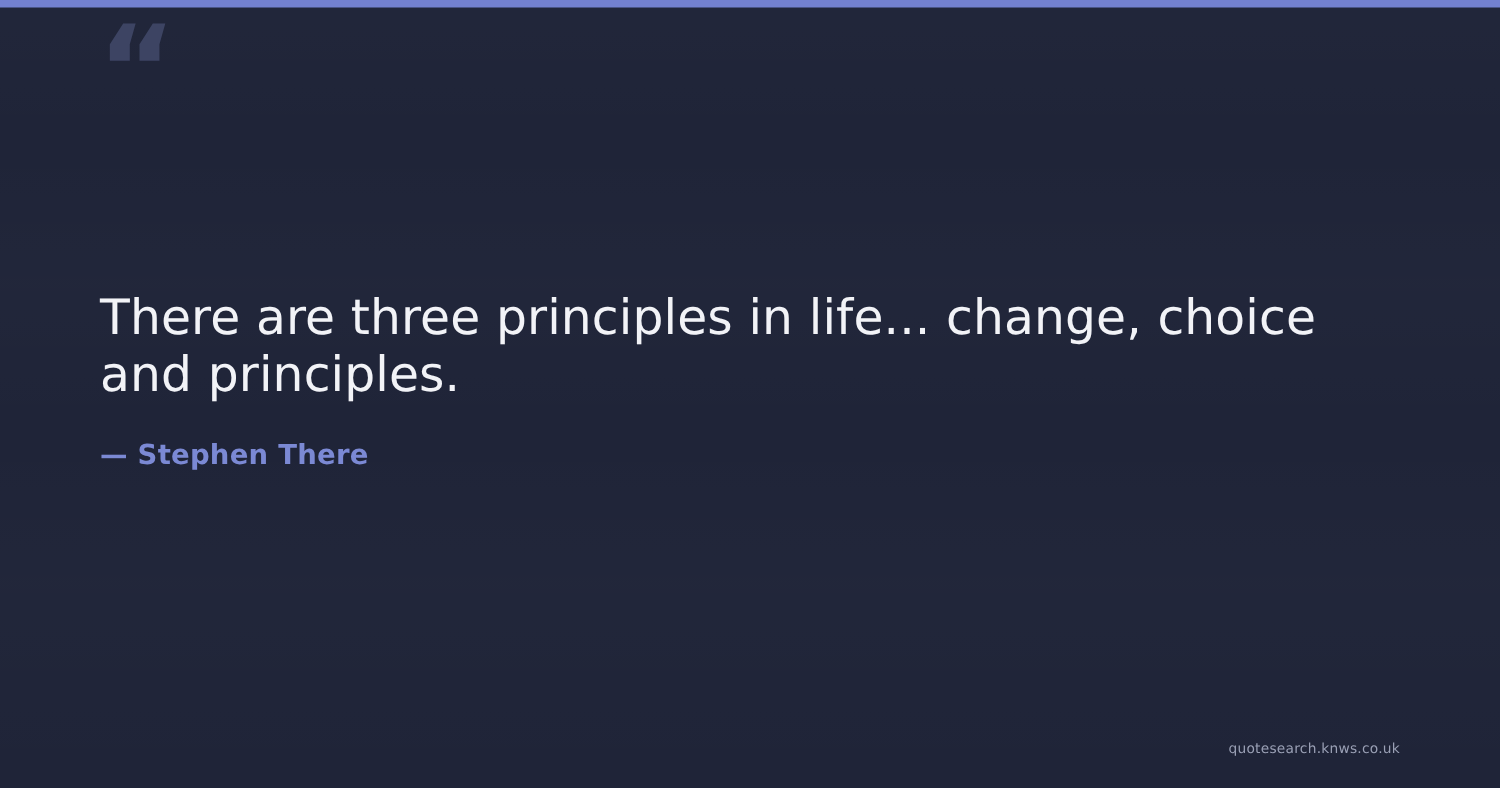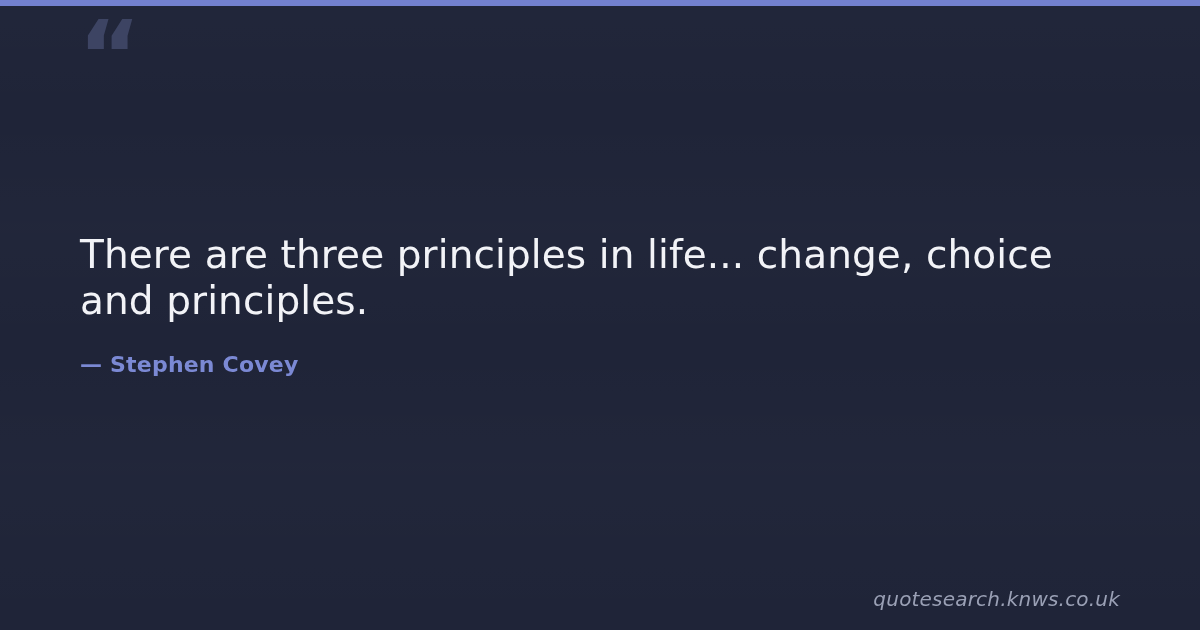--- a/index.html
+++ b/index.html
@@ -84,38 +84,37 @@
     line-height: 26px;
     color: #7b89d4;
     letter-spacing: 0.2px;
   }
 
   #site-footer {
     position: absolute;
     right: 80px;
     bottom: 22px;
     font-family: "DejaVu Sans", "Liberation Sans", sans-serif;
-    font-size: 20px;
+    font-size: 11px;
     font-weight: 400;
     line-height: 18px;
     color: #9aa0b5;
     letter-spacing: 0.2px;
     text-align: right;
-    font-style: italic;
   }
 </style>
 </head>
 <body>
 
 <div id="card">
 
   <div id="accent-bar"></div>
 
   <div id="quote-mark">“</div>
 
   <div id="quote-block">
     <p id="quote-text">There are three principles in life... change, choice and principles.</p>
-    <p id="quote-author">— Stephen Covey</p>
+    <p id="quote-author">— Stephen There</p>
   </div>
 
   <div id="site-footer">quotesearch.knws.co.uk</div>
 
 </div>
 
 </body></html>

